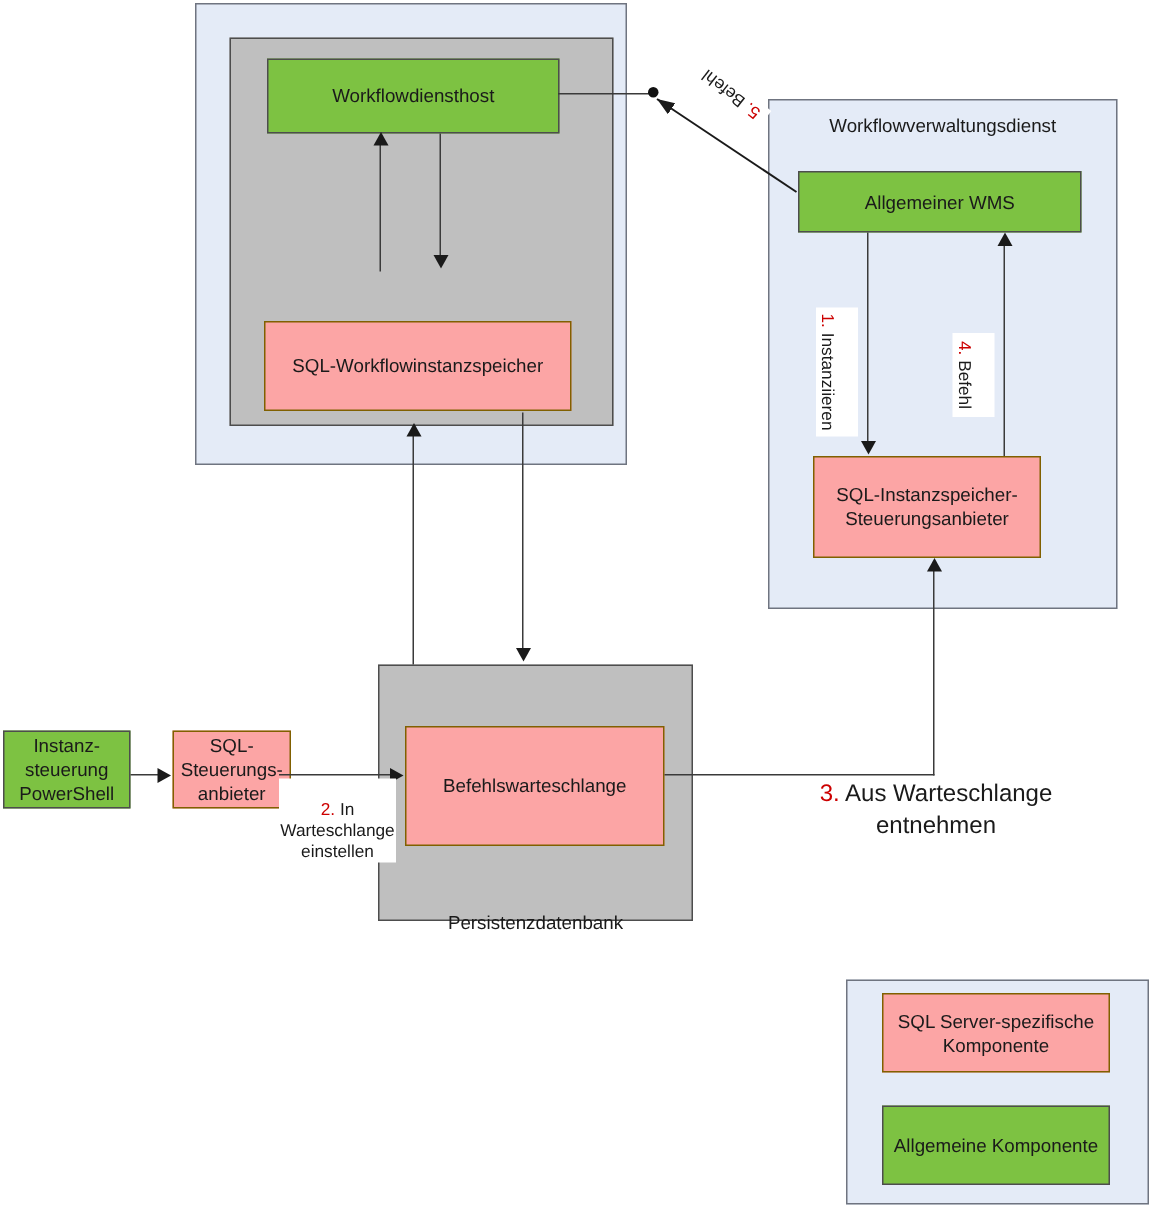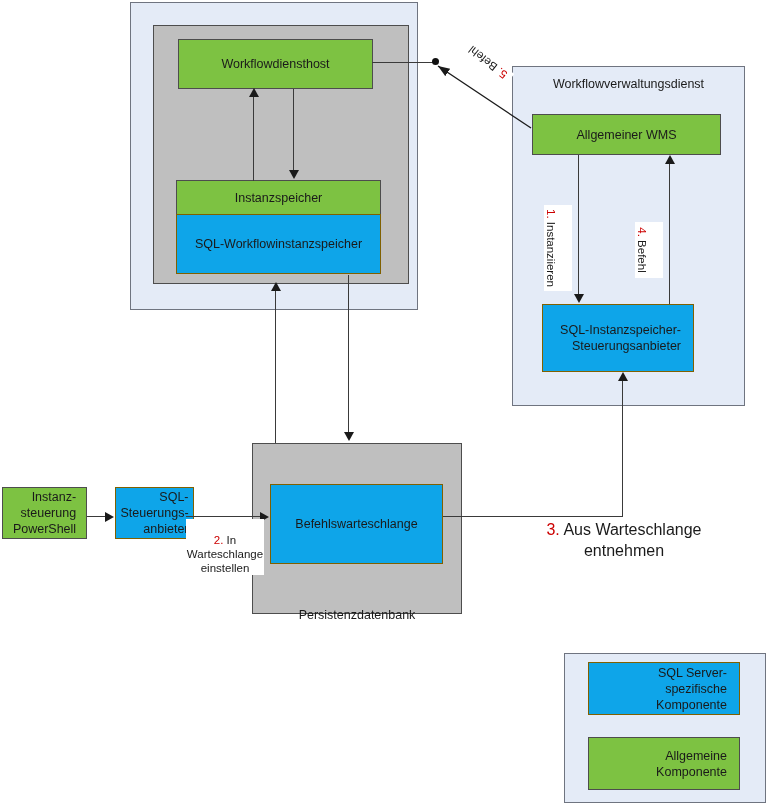--- a/index.html
+++ b/index.html
@@ -10,24 +10,24 @@
   
   .panel-blue{position:absolute;background:#e4ebf7;border:1px solid #6f7480;
               box-sizing:border-box;}
   .panel-gray{position:absolute;background:#bfbfbf;border:1px solid #4d4d4d;
               box-sizing:border-box;}
   .panel-title{position:absolute;width:100%;text-align:center;font-size:12.5px;
                color:#1a1a1a;}
 
   
   .node{position:absolute;box-sizing:border-box;display:flex;align-items:center;
-        justify-content:center;text-align:right;font-size:12.5px;line-height:1.28;
-        color:#1a1a1a;padding:2px 12px;}
+        justify-content:center;text-align:center;font-size:12.5px;line-height:1.28;
+        color:#1a1a1a;padding:2px 2px;}
   .green{background:#7dc242;border:1px solid #4d4d4d;}
-  .orange{background:#0ea5e9;border:1px solid #806000;}
+  .orange{background:#fca5a5;border:1px solid #806000;}
 
   
   .ln{position:absolute;background:#3a3a3a;}
   .lnv{width:1.4px;}
   .lnh{height:1.4px;}
   .arrow{position:absolute;width:0;height:0;}
   .a-up{border-left:5px solid transparent;border-right:5px solid transparent;
         border-bottom:9px solid #1a1a1a;}
   .a-down{border-left:5px solid transparent;border-right:5px solid transparent;
           border-top:9px solid #1a1a1a;}
@@ -50,21 +50,20 @@
 
 <div class="canvas">
 
   <div class="panel-blue" style="left:130px;top:2px;width:288px;height:308px;">
     <div class="panel-title" style="top:22px;">Anwendung</div>
   </div>
   <div class="panel-gray" style="left:153px;top:25px;width:256px;height:259px;"></div>
 
   <div class="node green" style="left:178px;top:39px;width:195px;height:50px;">Workflowdiensthost</div>
 
-  <div class="node green" style="left:176px;top:180px;width:205px;height:35px;">Instanzspeicher</div>
 
   <div class="node orange" style="left:176px;top:214px;width:205px;height:60px;">SQL-Workflowinstanzspeicher</div>
 
   <div class="ln lnv" style="left:253px;top:95px;height:86px;"></div>
   <div class="arrow a-up" style="left:249px;top:88px;"></div>
 
   <div class="ln lnv" style="left:293px;top:89px;height:83px;"></div>
   <div class="arrow a-down" style="left:289px;top:170px;"></div>
 
   <div class="ln lnh" style="left:372px;top:62px;width:64px;"></div>

